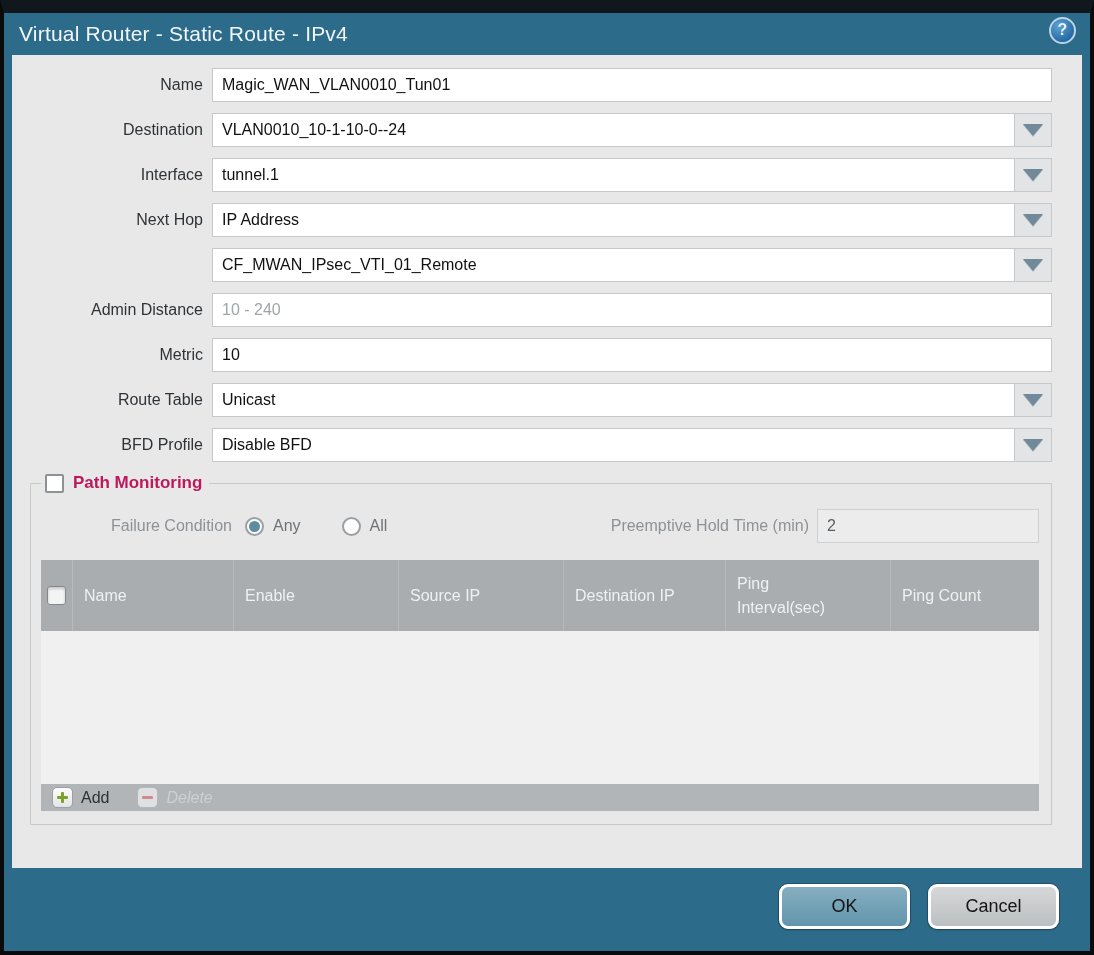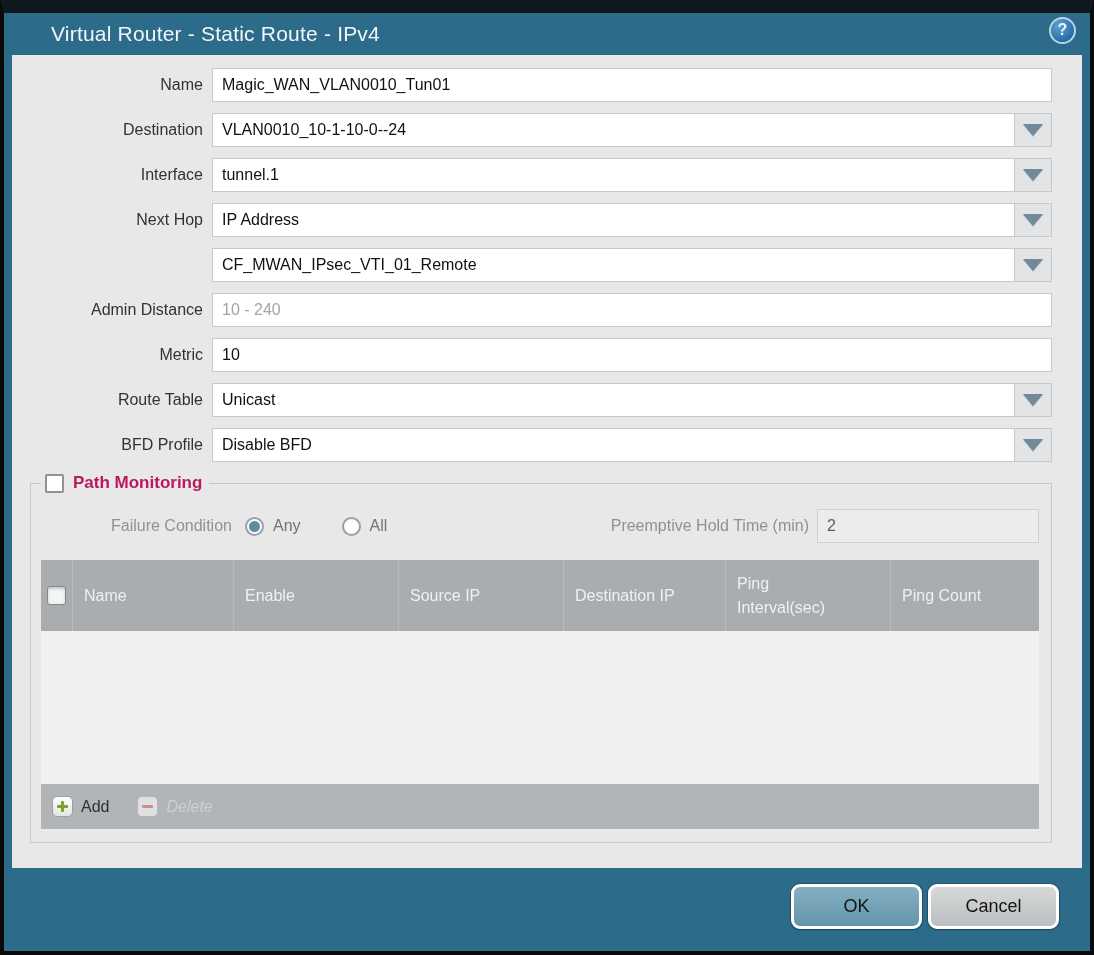--- a/index.html
+++ b/index.html
@@ -12,21 +12,21 @@
     background:#2d6b8b;
     display:flex; flex-direction:column;
   }
 
   
   .titlebar{
     height:42px; flex:0 0 42px;
     display:flex; align-items:center; justify-content:space-between;
     padding:0 14px 0 15px; color:#f2f6f8;
   }
-  .title{ font-size:21px; letter-spacing:.2px;margin-left:32px; }
+  .title{ font-size:21px; letter-spacing:.2px; }
   .help-btn{
     width:27px; height:27px; border-radius:50%;
     border:2px solid #b9d6e7;
     background:radial-gradient(circle at 35% 30%, #5fa3d2 0%, #2c6ea9 65%, #1d5a92 100%);
     color:#eaf3fa; font-size:16px; font-weight:bold;
     display:flex; align-items:center; justify-content:center;
     margin-top:-8px; cursor:pointer;
   }
   .help-btn::after{ content:"?"; }
 
@@ -115,21 +115,21 @@
   .th.c-dest{ flex:0 0 162px; }
   .th.c-ping{ flex:0 0 165px; }
   .th.c-count{ flex:1; }
   .hdr-narrow{ display:inline-block; max-width:112px; }
   .thead .checkbox{
     width:19px; height:19px; border:1px solid #84888b; background:#f3f4f4;
     box-shadow:inset 0 2px 3px rgba(0,0,0,.18); border-radius:3px;
   }
   .tbody{ height:153px; background:#f0f0f1; }
   .tactions{
-    height:45px; background:#b2b5b7; display:flex; align-items:center;
+    height:27px; background:#b2b5b7; display:flex; align-items:center;
     padding:0 11px; gap:28px;
   }
   .action{ display:flex; align-items:center; gap:8px; cursor:pointer; }
   .action-icon{
     width:21px; height:21px; border-radius:5px; position:relative;
     background:linear-gradient(180deg,#fdfdfd,#e3e4e4);
     border:1px solid #9aa0a3;
   }
   .plus-icon::before, .plus-icon::after{
     content:""; position:absolute; background:#7aa22d; border-radius:1px;
@@ -141,21 +141,21 @@
     left:4px; right:4px; top:8px; height:3px;
   }
   .action.disabled{ cursor:default;font-style:italic; }
   .action.disabled .action-icon{ border-color:#b4b8ba; background:#dfe0e1; }
   .action-label{ font-size:16px; color:#2e3133; }
   .action.disabled .action-label{ color:#ccd0d2; }
 
   
   .footer{
     flex:1; display:flex; align-items:center; justify-content:flex-end;
-    gap:6px; padding:0 31px 6px 0;
+    gap:18px; padding:0 31px 6px 0;
   }
   .btn{
     width:131px; height:45px; border-radius:9px; border:3px solid #ffffff;
     font-family:"Liberation Sans","DejaVu Sans",sans-serif;
     font-size:18px; color:#151515; cursor:pointer;
     box-shadow:0 0 0 1px rgba(20,40,50,.35), 0 1px 2px rgba(0,0,0,.25);
   }
   .btn-ok{ background:linear-gradient(180deg,#86afc0 0%,#6295ac 100%); }
   .btn-cancel{ background:linear-gradient(180deg,#d6d8d9 0%,#bcbfc1 100%); }
 </style>

